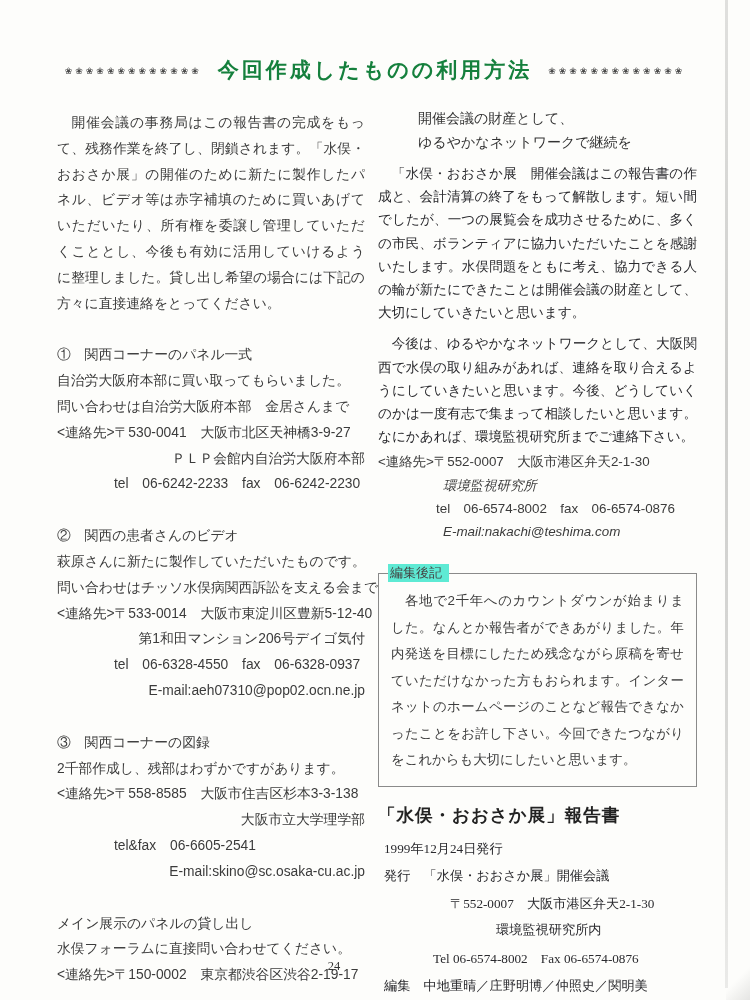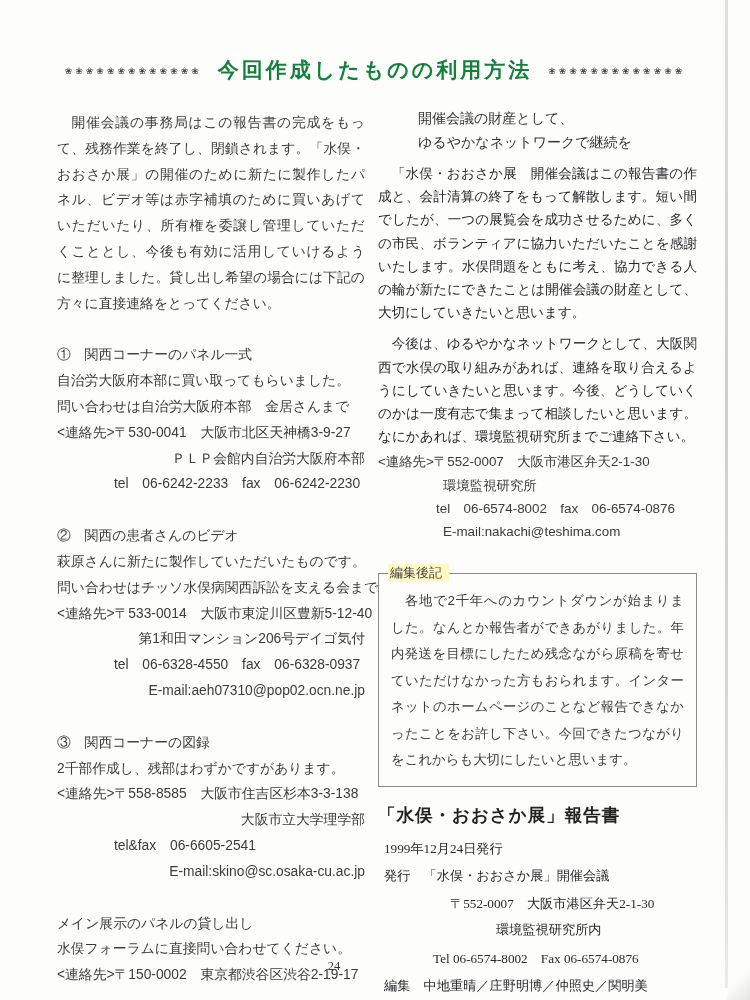--- a/index.html
+++ b/index.html
@@ -55,32 +55,32 @@
   .serif{
     font-family:"Liberation Serif",serif;color:#2a2a2e;
   }
   .r-para{
     font-size:13.6px;line-height:23.2px;text-align:justify;margin:8px 0 0 0;
   }
   .r-contact{
     font-size:13.4px;line-height:23.2px;margin-top:2px;
   }
   .r-contact div{white-space:nowrap;}
-  .r-ind1{margin-left:65px;}
+  .r-ind1{margin-left:65px;font-style:italic;}
   .r-ind2{margin-left:58px;}
   
   .ps-box{
     position:relative;
     margin-top:30px;
     border:1px solid #8a8a8a;
     padding:14px 12px 12px 12px;
   }
   .ps-label{
     position:absolute;top:-10px;left:9px;
-    background:#fef9c3;padding:0 7px 0 2px;
+    background:#5eead4;padding:0 7px 0 2px;
     font-size:13px;color:#444;
     font-family:Liberation Serif, serif;
   }
   .ps-body{
     font-size:13.4px;line-height:26.5px;text-align:justify;
     color:#3d3d3d;
   }
   
   .colophon{margin-top:16px;}
   .colophon-title{

